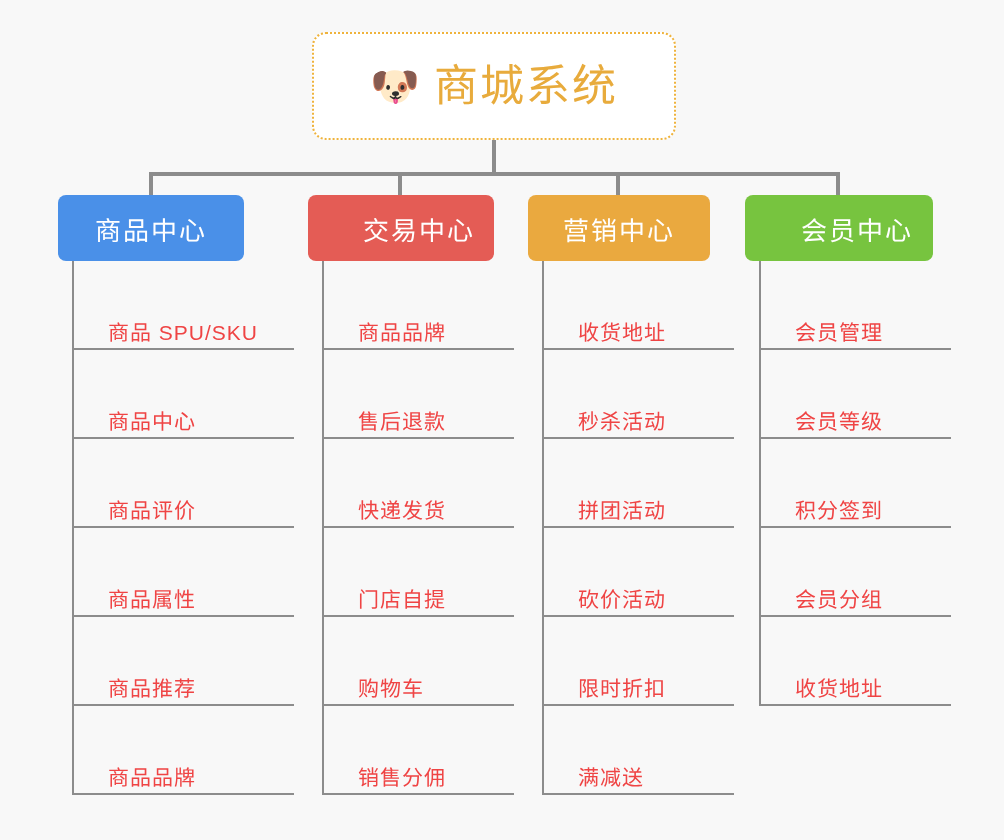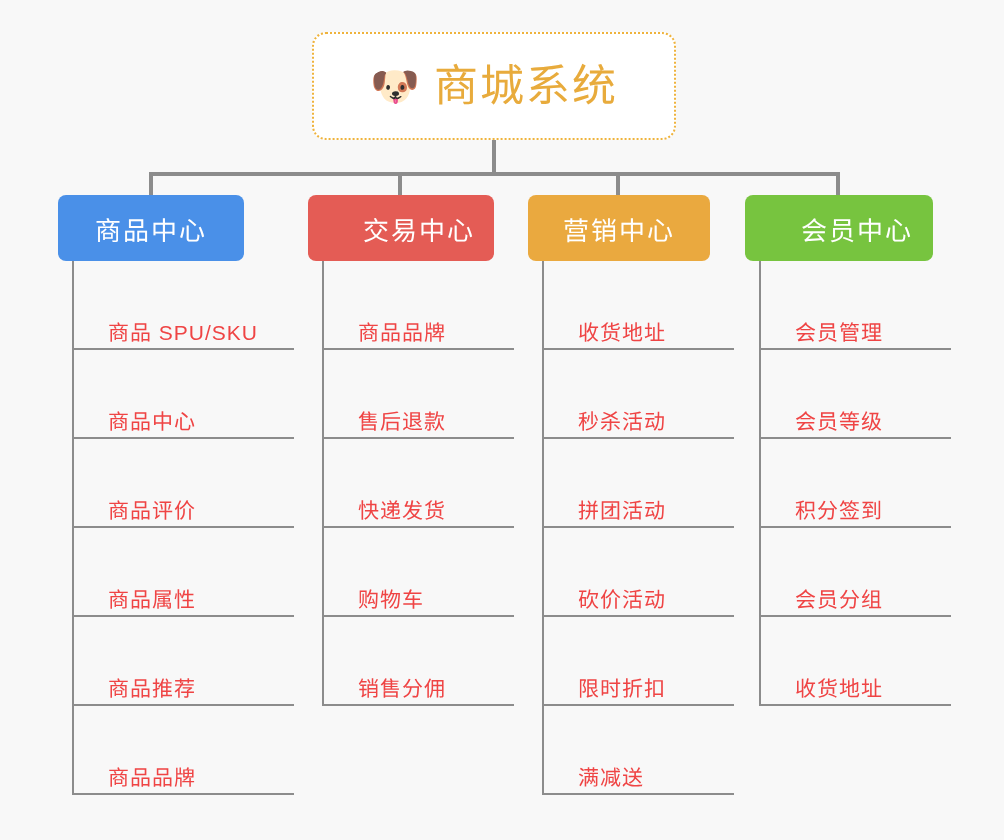--- a/index.html
+++ b/index.html
@@ -196,20 +196,23 @@
       <li class="leaf-item">
           <span class="leaf-label">商品品牌</span>
         </li>
       <li class="leaf-item">
           <span class="leaf-label">售后退款</span>
         </li>
       <li class="leaf-item">
           <span class="leaf-label">快递发货</span>
         </li>
       <li class="leaf-item">
+          <span class="leaf-label">门店自提</span>
+        </li>
+      <li class="leaf-item">
           <span class="leaf-label">购物车</span>
         </li>
       <li class="leaf-item">
           <span class="leaf-label">销售分佣</span>
         </li>
     </ul>
   </div>
 
   <div class="branch branch-3">
     <div class="cat-box" style="background-color: rgb(234, 169, 63);">

